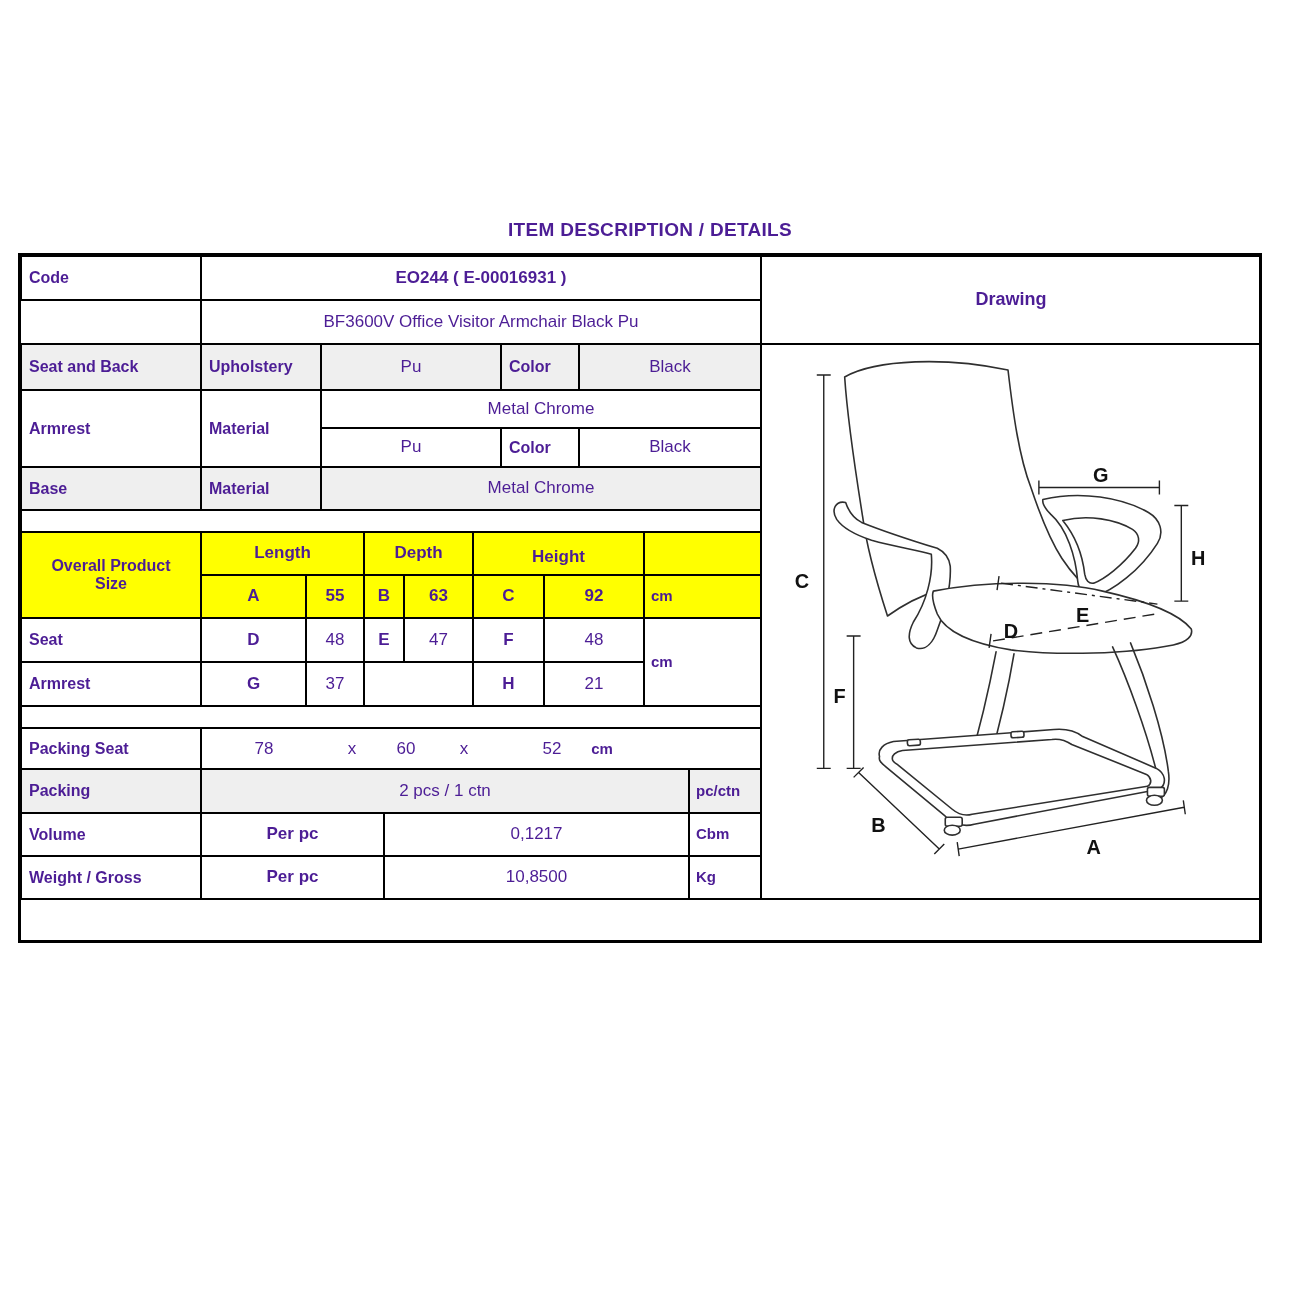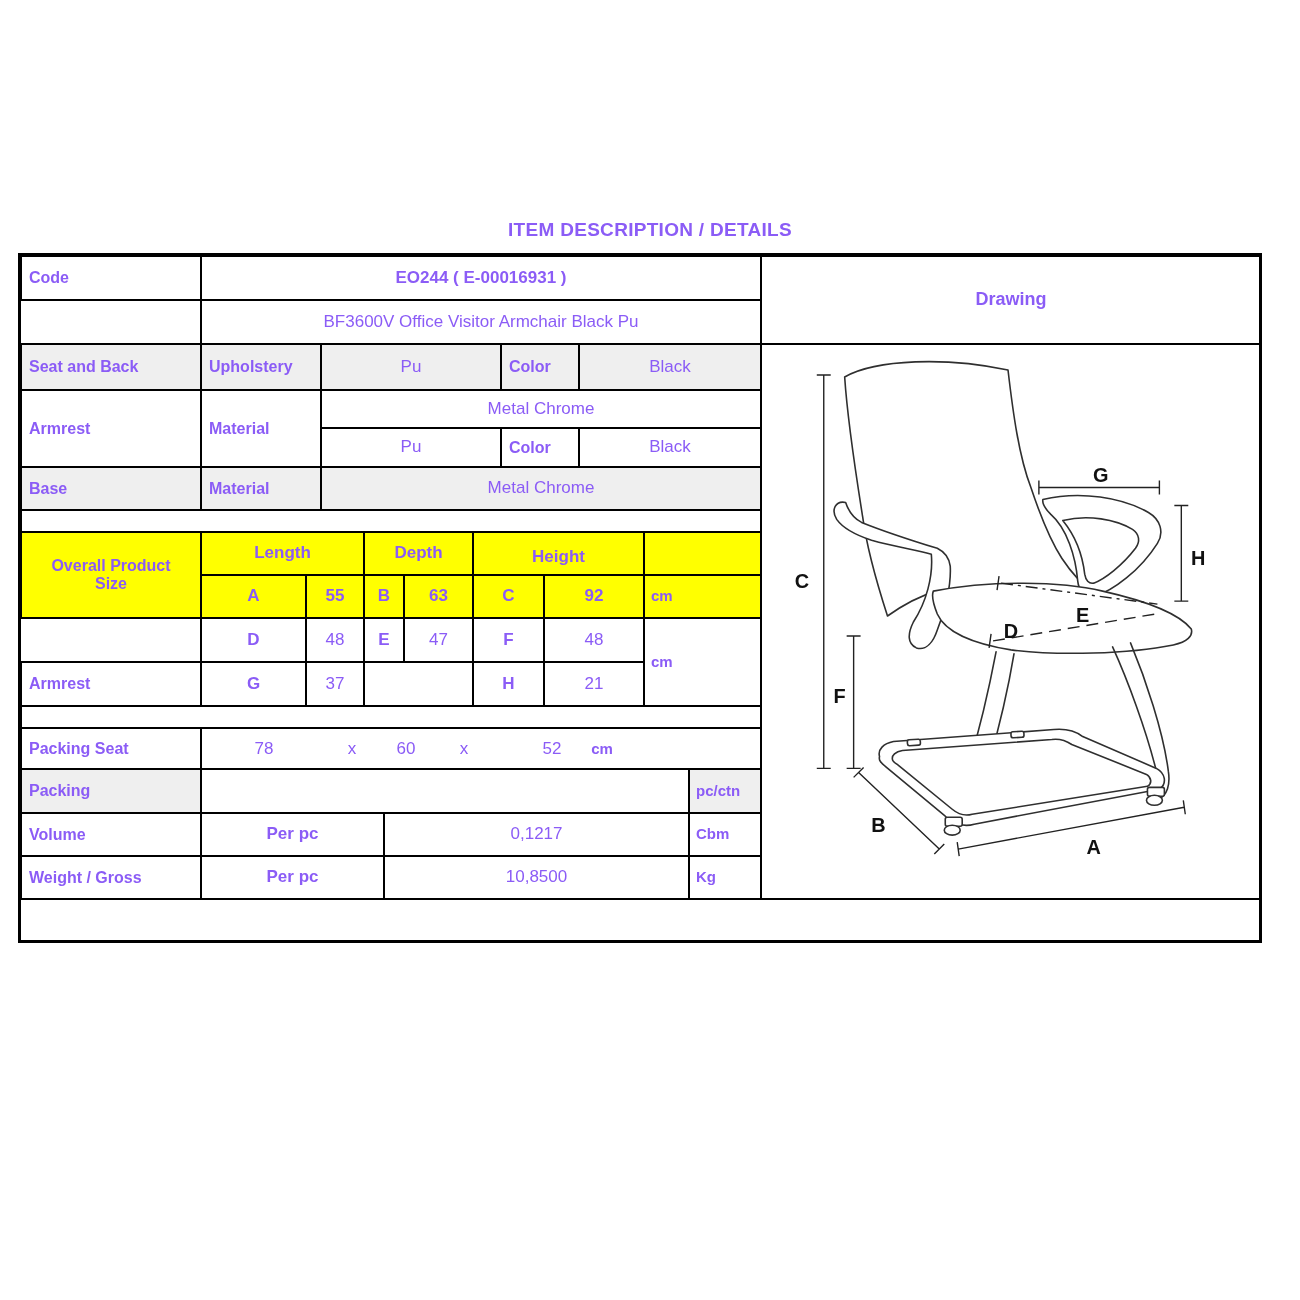--- a/index.html
+++ b/index.html
@@ -1,17 +1,17 @@
 <!DOCTYPE html>
 <html><head>
 <meta charset="utf-8">
 <style>
   html,body{margin:0;padding:0;background:#fff;}
   #sheet{position:relative;width:1300px;height:1300px;background:#ffffff;
-         font-family:"Liberation Sans", sans-serif;color:#8b5cf6;overflow:hidden;}
+         font-family:"Liberation Sans", sans-serif;color:#4c1d95;overflow:hidden;}
   #doc-title{position:absolute;left:0;top:219px;width:1300px;text-align:center;
              font-size:19px;font-weight:bold;letter-spacing:.3px;}
   .c{position:absolute;box-sizing:border-box;border:2px solid #000;background:#fff;
      display:flex;align-items:center;justify-content:center;font-size:17px;line-height:1.1;}
   .lb{justify-content:flex-start;padding-left:7px;font-weight:bold;font-size:16px;}
   .bd{font-weight:bold;}
   .sh{background:#efefef;}
   .yw{background:#ffff00;}
   .un{justify-content:flex-start;padding-left:6px;font-weight:bold;font-size:15px;}
   .wrapcell{flex-direction:column;text-align:center;font-weight:bold;font-size:16px;padding:0 14px;}
@@ -107,20 +107,21 @@
   <div class="c yw" style="left:643px;top:531px;width:119px;height:45px"></div>
 
   <div class="c yw bd" style="left:200px;top:574px;width:107px;height:45px">A</div>
   <div class="c yw bd" style="left:305px;top:574px;width:60px;height:45px">55</div>
   <div class="c yw bd" style="left:363px;top:574px;width:42px;height:45px">B</div>
   <div class="c yw bd" style="left:403px;top:574px;width:71px;height:45px">63</div>
   <div class="c yw bd" style="left:472px;top:574px;width:73px;height:45px">C</div>
   <div class="c yw bd" style="left:543px;top:574px;width:102px;height:45px">92</div>
   <div class="c yw un" style="left:643px;top:574px;width:119px;height:45px">cm</div>
 
+  <div class="c lb" style="left:20px;top:617px;width:182px;height:46px">Seat</div>
   <div class="c bd" style="left:200px;top:617px;width:107px;height:46px">D</div>
   <div class="c" style="left:305px;top:617px;width:60px;height:46px">48</div>
   <div class="c bd" style="left:363px;top:617px;width:42px;height:46px">E</div>
   <div class="c" style="left:403px;top:617px;width:71px;height:46px">47</div>
   <div class="c bd" style="left:472px;top:617px;width:73px;height:46px">F</div>
   <div class="c" style="left:543px;top:617px;width:102px;height:46px">48</div>
 
   <div class="c lb" style="left:20px;top:661px;width:182px;height:46px">Armrest</div>
   <div class="c bd" style="left:200px;top:661px;width:107px;height:46px">G</div>
   <div class="c" style="left:305px;top:661px;width:60px;height:46px">37</div>
@@ -135,20 +136,21 @@
   <div class="c rel" style="left:200px;top:727px;width:562px;height:43px">
     <span class="ps" style="left:62px">78</span>
     <span class="ps" style="left:150px">x</span>
     <span class="ps" style="left:204px">60</span>
     <span class="ps" style="left:262px">x</span>
     <span class="ps" style="left:350px">52</span>
     <span class="ps bd" style="left:400px">cm</span>
   </div>
 
   <div class="c lb sh" style="left:20px;top:768px;width:182px;height:46px">Packing</div>
+  <div class="c sh" style="left:200px;top:768px;width:490px;height:46px">2 pcs / 1 ctn</div>
   <div class="c un sh" style="left:688px;top:768px;width:74px;height:46px">pc/ctn</div>
 
   <div class="c lb" style="left:20px;top:812px;width:182px;height:45px">Volume</div>
   <div class="c bd" style="left:200px;top:812px;width:185px;height:45px">Per pc</div>
   <div class="c" style="left:383px;top:812px;width:307px;height:45px">0,1217</div>
   <div class="c un" style="left:688px;top:812px;width:74px;height:45px">Cbm</div>
 
   <div class="c lb" style="left:20px;top:855px;width:182px;height:45px">Weight / Gross</div>
   <div class="c bd" style="left:200px;top:855px;width:185px;height:45px">Per pc</div>
   <div class="c" style="left:383px;top:855px;width:307px;height:45px">10,8500</div>

